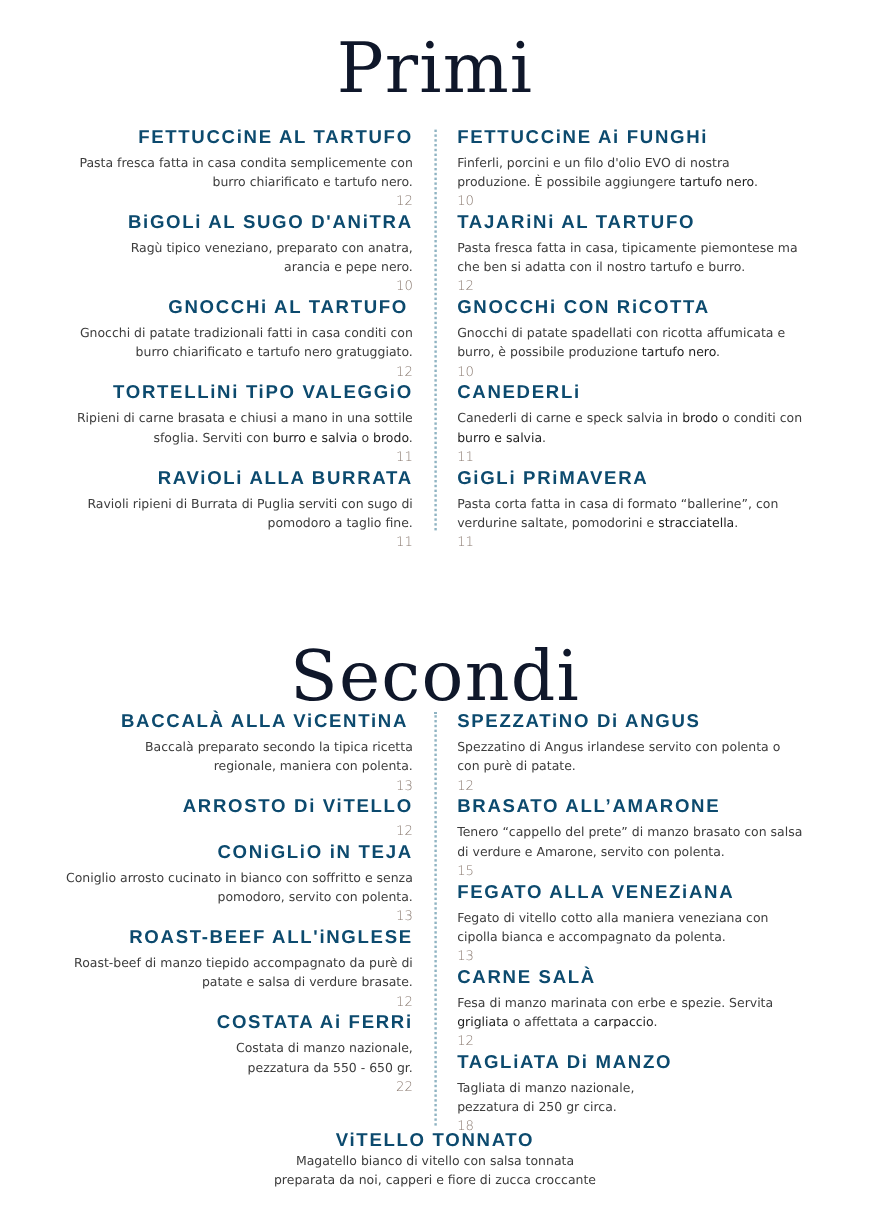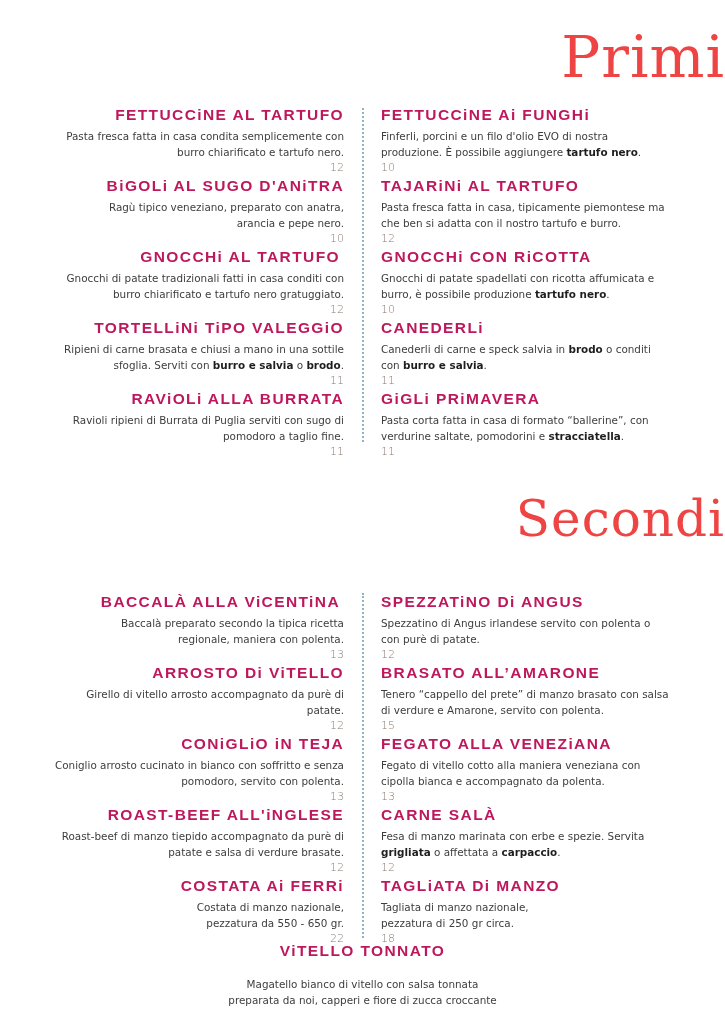--- a/index.html
+++ b/index.html
@@ -1,56 +1,56 @@
 <!DOCTYPE html>
 <html><head>
   <meta charset="utf-8">
   <style>
     * { box-sizing: border-box; margin: 0; padding: 0; }
     html, body { width: 725px; height: 1024px; background: #ffffff; overflow: hidden; }
     body { position: relative; font-family: "DejaVu Sans", sans-serif; color: #3a3a3a; }
 
     .section-title {
-      position: absolute; left: 0; width: 725px; text-align: right;
+      position: absolute; left: 0; width: 725px; text-align: center;
       font-family: "DejaVu Serif", serif; font-weight: 300;
-      color: #ef4444; letter-spacing: 1px;
+      color: #0f172a; letter-spacing: 1px;
     }
     #primi-title { top: 22px; font-size: 58px; line-height: 70px; }
-    #secondi-title { top: 484px; font-size: 50px; line-height: 70px; }
+    #secondi-title { top: 528px; font-size: 58px; line-height: 70px; }
 
     .col { position: absolute; }
     .col.left { left: 40px; width: 304px; text-align: right; }
     .col.right { left: 381px; width: 290px; text-align: left; }
 
     .item { }
     .item-name {
       font-family: "Liberation Sans", sans-serif; font-weight: 700;
-      color: #be185d; font-size: 15.5px; letter-spacing: 1.4px;
+      color: #0c4a6e; font-size: 15.5px; letter-spacing: 1.4px;
       line-height: 18px; margin-bottom: 4px; white-space: nowrap;
     }
     .item-desc {
       font-family: "DejaVu Sans", sans-serif; font-size: 10.4px; line-height: 16px;
       color: #3d3d3d;
     }
-    .item-desc b { font-weight: 700; color: #1e1e1e; text-align: right; }
+    .item-desc b { font-weight: 400; color: #1e1e1e; text-align: right; }
     .item-price {
       font-family: "DejaVu Sans", sans-serif; font-weight: 300;
       font-size: 11px; line-height: 14px; color: #8a7a70;
       margin-top: 1px; margin-bottom: 2px;
     }
 
     .divider {
       position: absolute; left: 362px; width: 0;
       border-left: 2px dotted #8fb3c2;
     }
     #primi-divider { top: 108px; height: 334px; }
     #secondi-divider { top: 593px; height: 345px; }
 
     .center-item { position: absolute; left: 0; width: 725px; text-align: center; top: 942px; }
-    .center-item .item-name { margin-bottom: 16px; }
+    .center-item .item-name { margin-bottom: 0; }
     .center-item .item-price { color: #9a7560; margin-top: 41px; }
   </style>
 </head>
 <body>
 
 <h1 id="primi-title" class="section-title">Primi</h1>
 
 <div class="col left" style="top:106px;">
   <div class="item">
     <div class="item-name">FETTUCCiNE AL TARTUFO</div>
@@ -112,21 +112,20 @@
 <h1 id="secondi-title" class="section-title">Secondi</h1>
 
 <div class="col left" style="top:593px;">
   <div class="item">
     <div class="item-name" style="padding-right:4px;">BACCALÀ ALLA ViCENTiNA</div>
     <div class="item-desc" style="padding-left:40px;">Baccalà preparato secondo la tipica ricetta regionale, maniera con polenta.</div>
     <div class="item-price">13</div>
   </div>
   <div class="item">
     <div class="item-name">ARROSTO Di ViTELLO</div>
-    <div class="item-desc" style="padding-left:40px;">Girello di vitello arrosto accompagnato da purè di patate.</div>
     <div class="item-price">12</div>
   </div>
   <div class="item">
     <div class="item-name">CONiGLiO iN TEJA</div>
     <div class="item-desc">Coniglio arrosto cucinato in bianco con soffritto e senza pomodoro, servito con polenta.</div>
     <div class="item-price">13</div>
   </div>
   <div class="item">
     <div class="item-name">ROAST-BEEF ALL'iNGLESE</div>
     <div class="item-desc">Roast-beef di manzo tiepido accompagnato da purè di patate e salsa di verdure brasate.</div>

